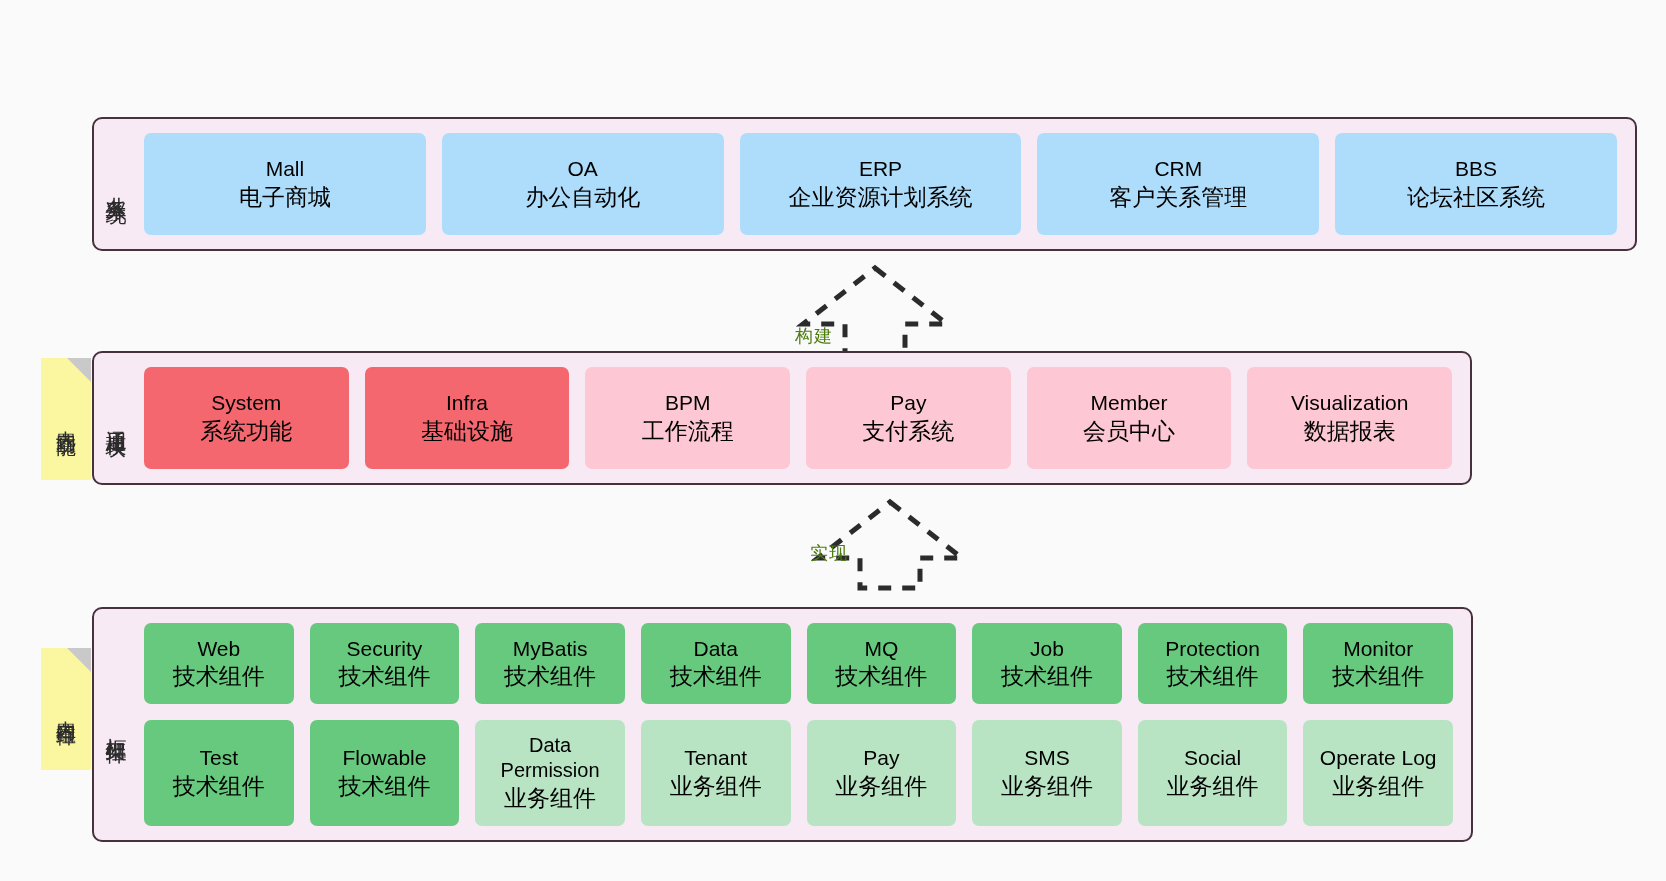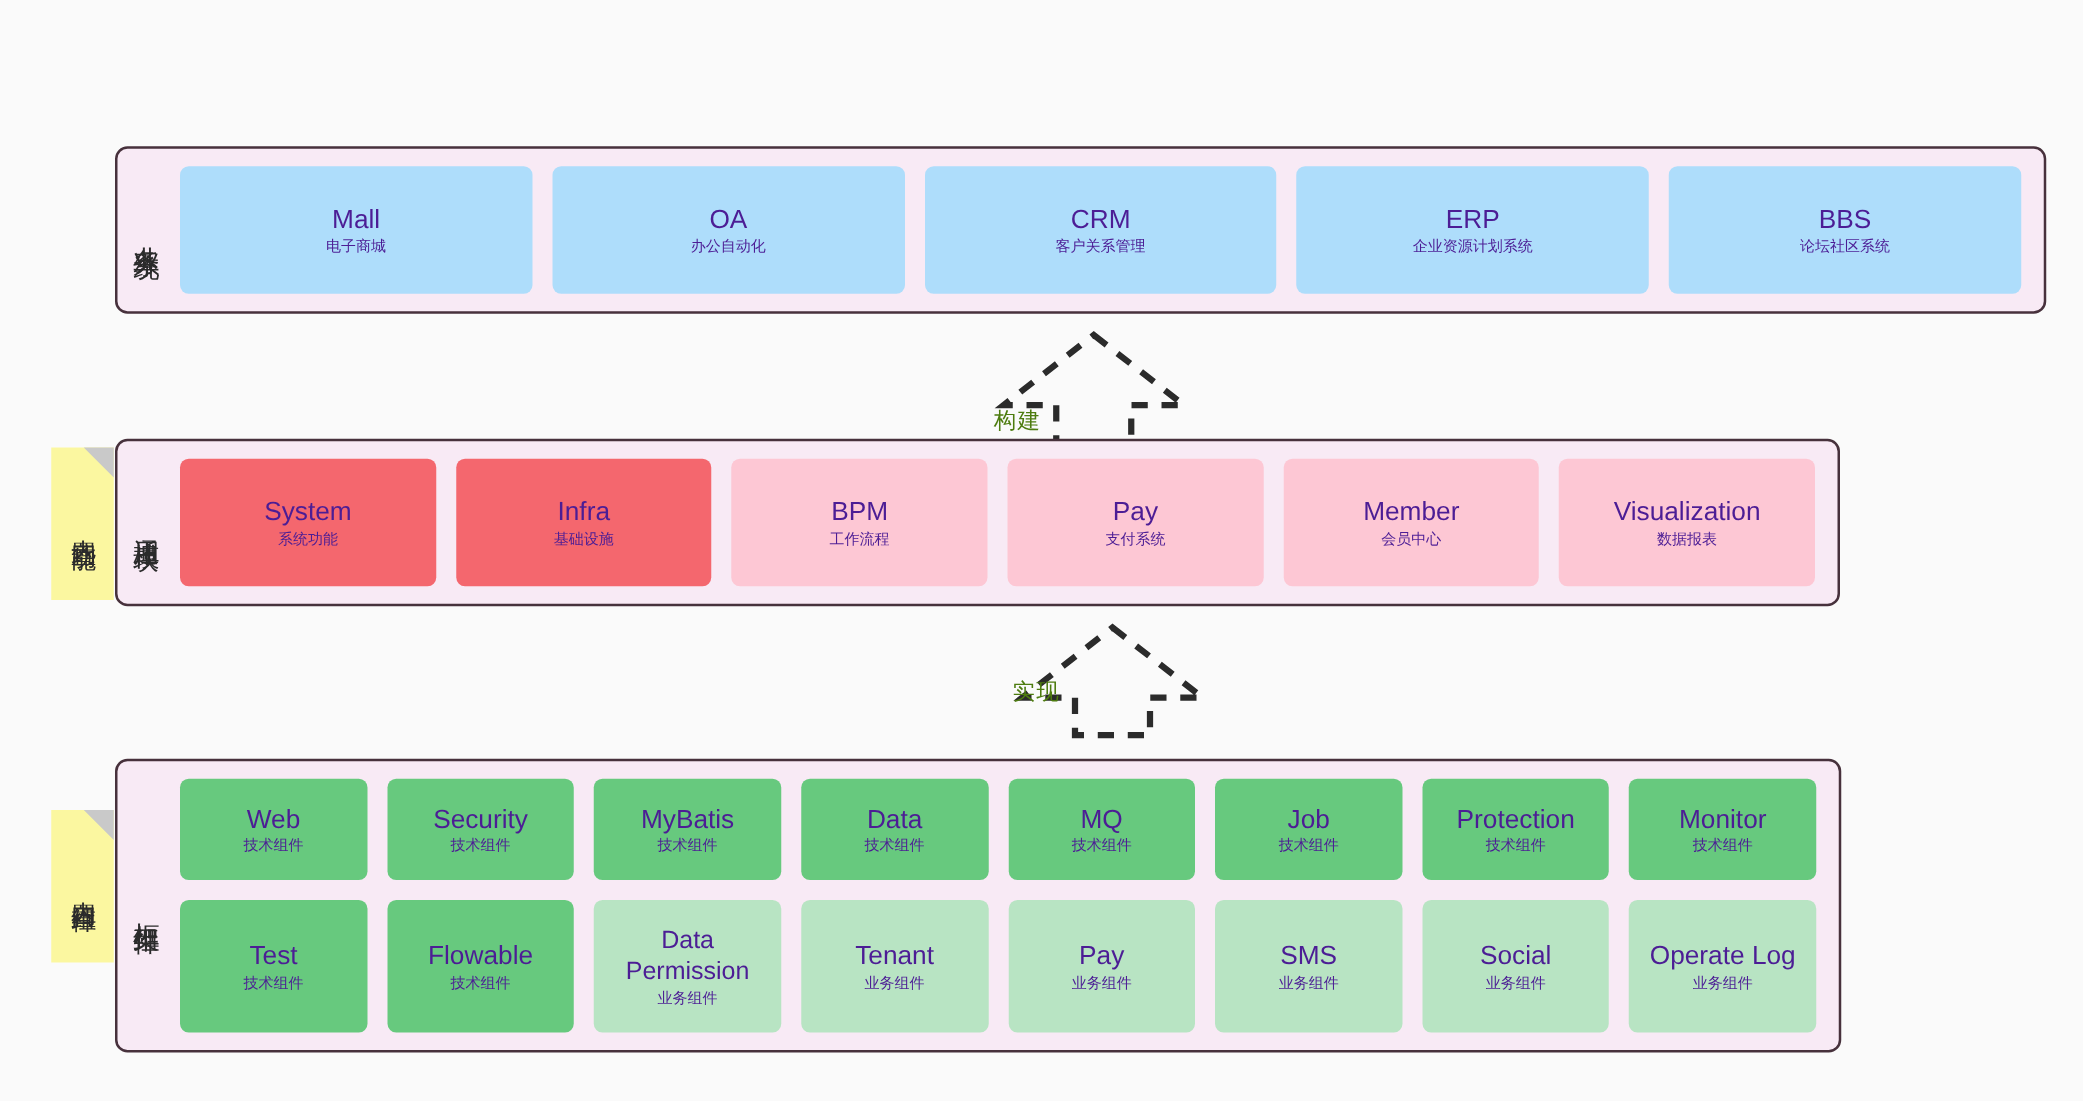--- a/index.html
+++ b/index.html
@@ -54,26 +54,26 @@
     flex: 1 1 auto;
   }
   .card {
     flex: 1 1 0;
     border-radius: 7px;
     display: flex;
     flex-direction: column;
     align-items: center;
     justify-content: center;
     text-align: center;
-    color: #4c1d95;
+    color: #000000;
     line-height: 1.28;
     padding: 4px 6px;
   }
   .card .en { font-size: 21px; }
-  .card .cn { font-size: 12px; }
+  .card .cn { font-size: 23px; }
   .card .en.multi { font-size: 20px; }
 
   
   .c-blue       { background: #AEDDFB; }
   .c-red        { background: #F4676E; }
   .c-pink       { background: #FDC7D4; }
   .c-green      { background: #67C97E; }
   .c-lightgreen { background: #B8E4C3; }
 
   
@@ -127,26 +127,26 @@
       <div class="card-row">
         <div class="card c-blue">
           <div class="en">Mall</div>
           <div class="cn">电子商城</div>
         </div>
         <div class="card c-blue">
           <div class="en">OA</div>
           <div class="cn">办公自动化</div>
         </div>
         <div class="card c-blue">
+          <div class="en">ERP</div>
+          <div class="cn">企业资源计划系统</div>
+        </div>
+        <div class="card c-blue">
           <div class="en">CRM</div>
           <div class="cn">客户关系管理</div>
-        </div>
-        <div class="card c-blue">
-          <div class="en">ERP</div>
-          <div class="cn">企业资源计划系统</div>
         </div>
         <div class="card c-blue">
           <div class="en">BBS</div>
           <div class="cn">论坛社区系统</div>
         </div>
       </div>
     </div>
   </div>
 
   <div class="arrow" style="left:795px; top:262px;">

